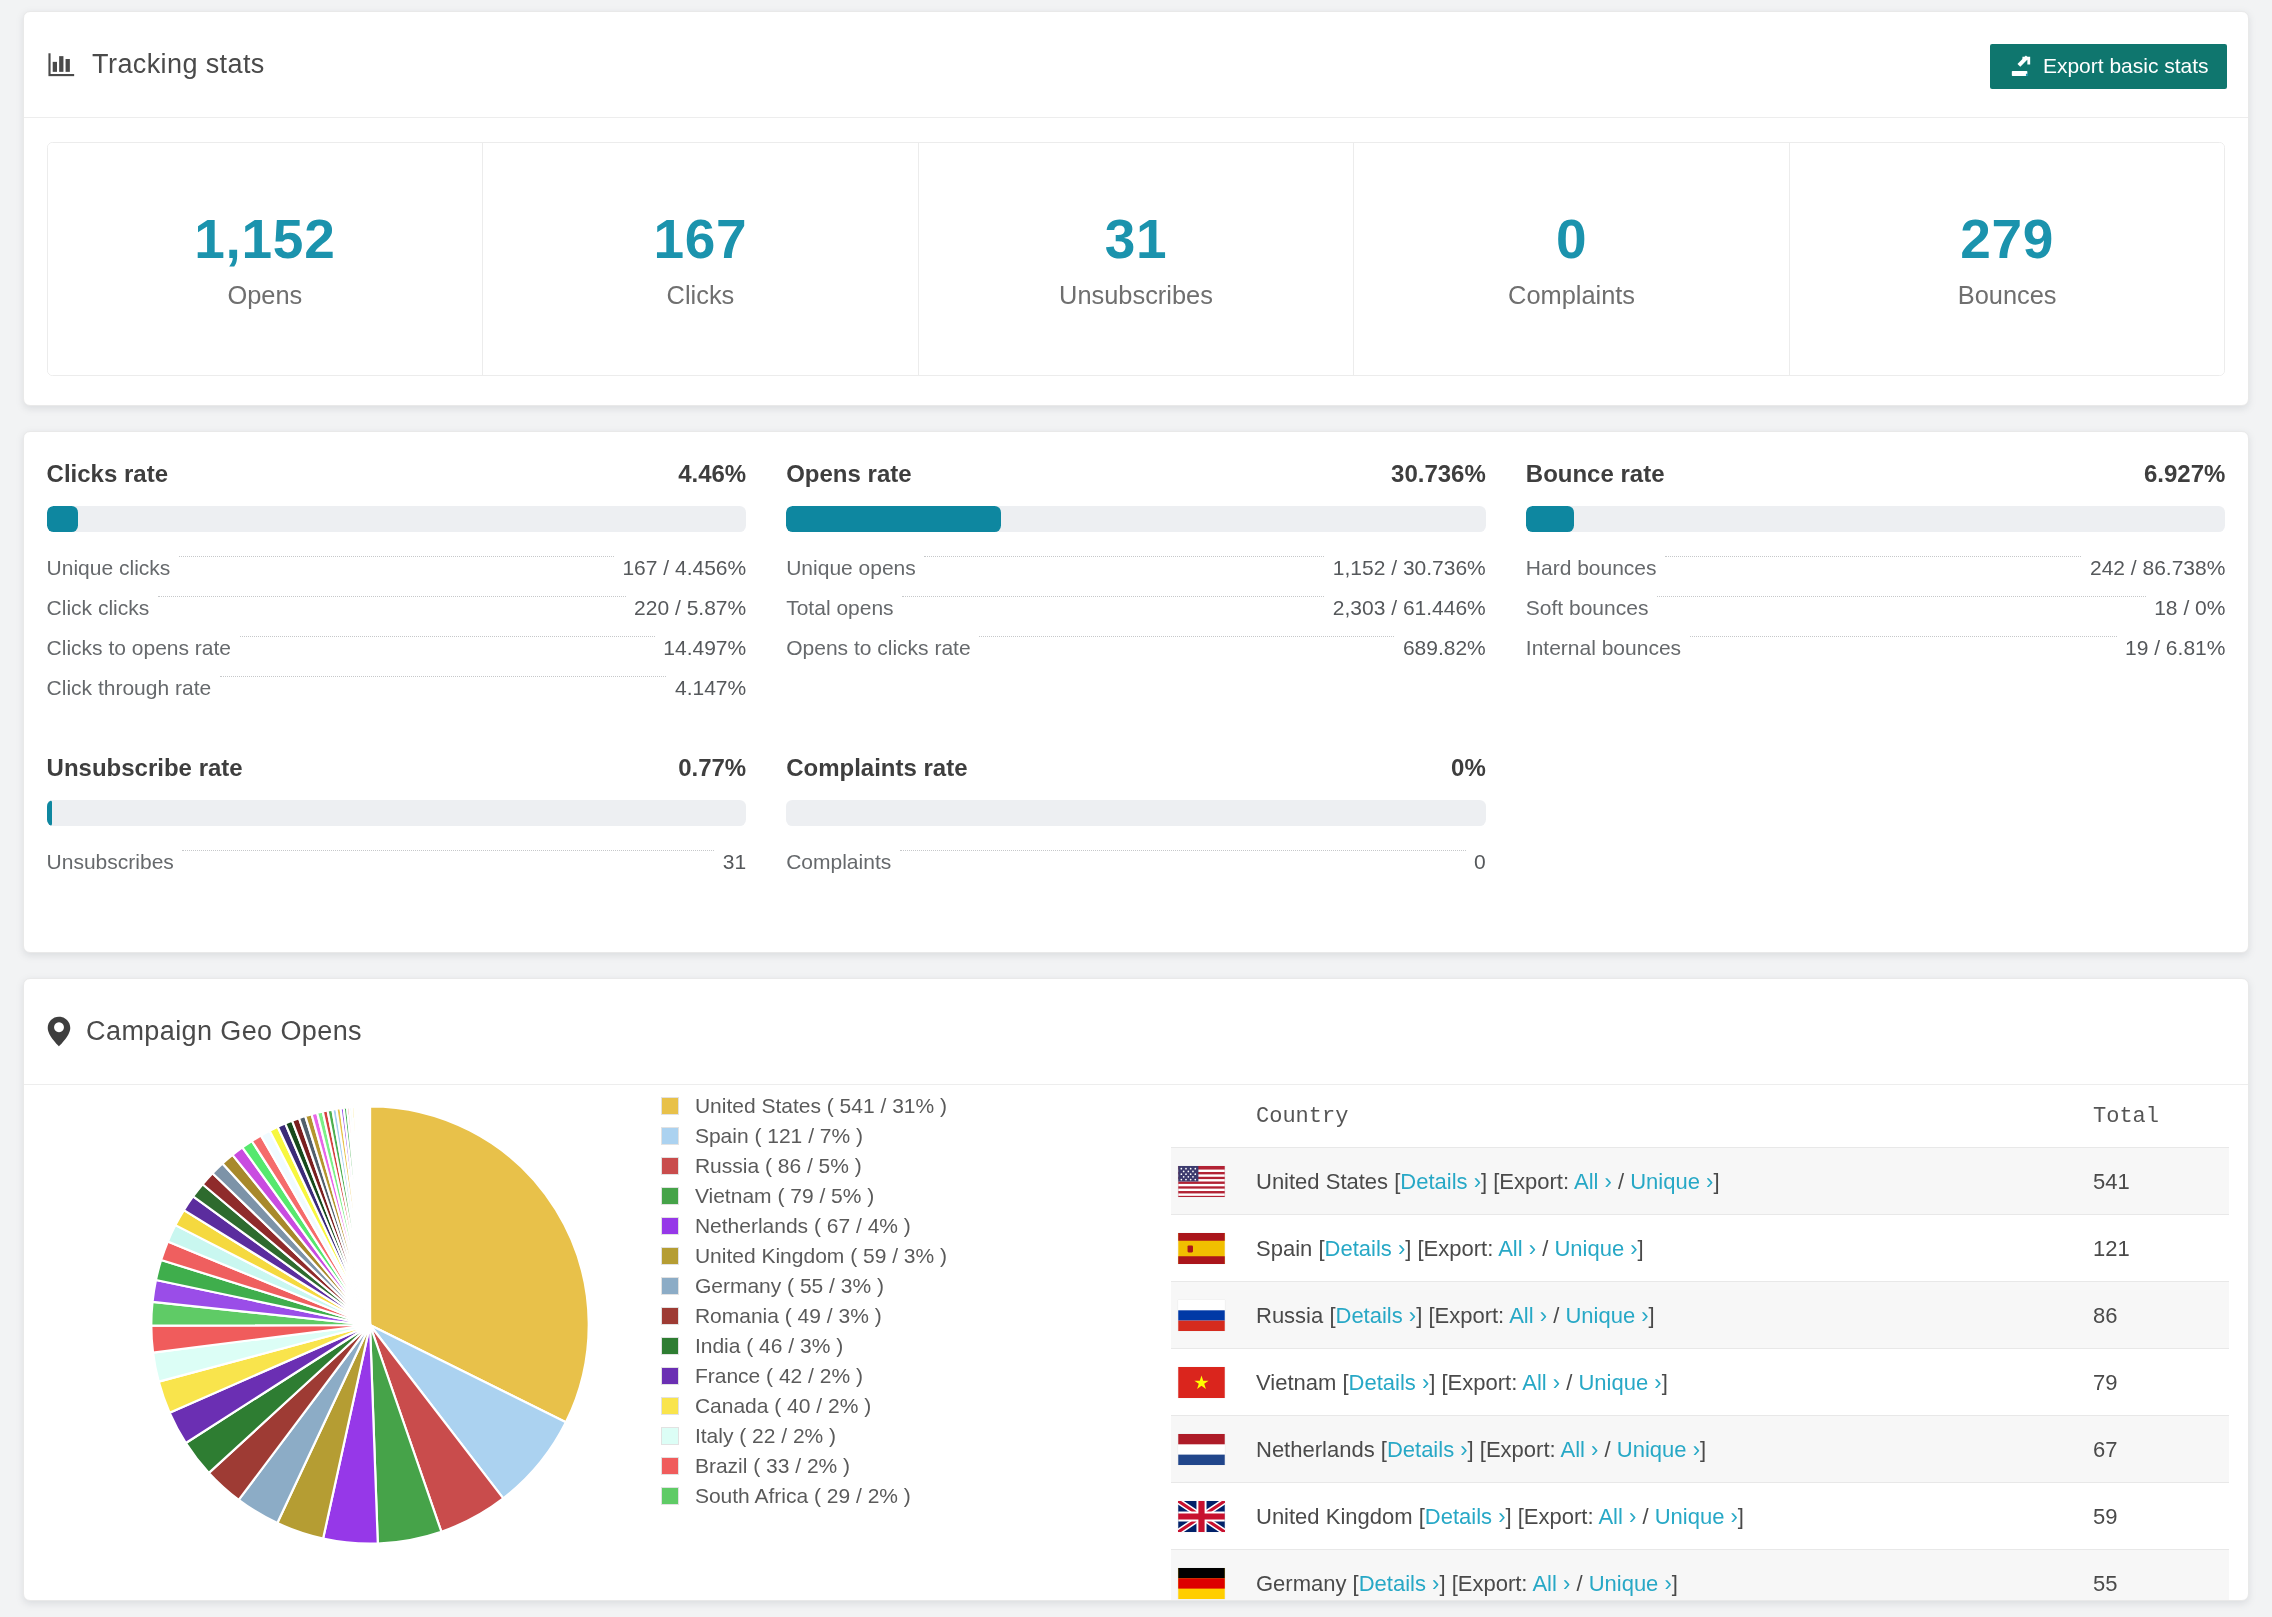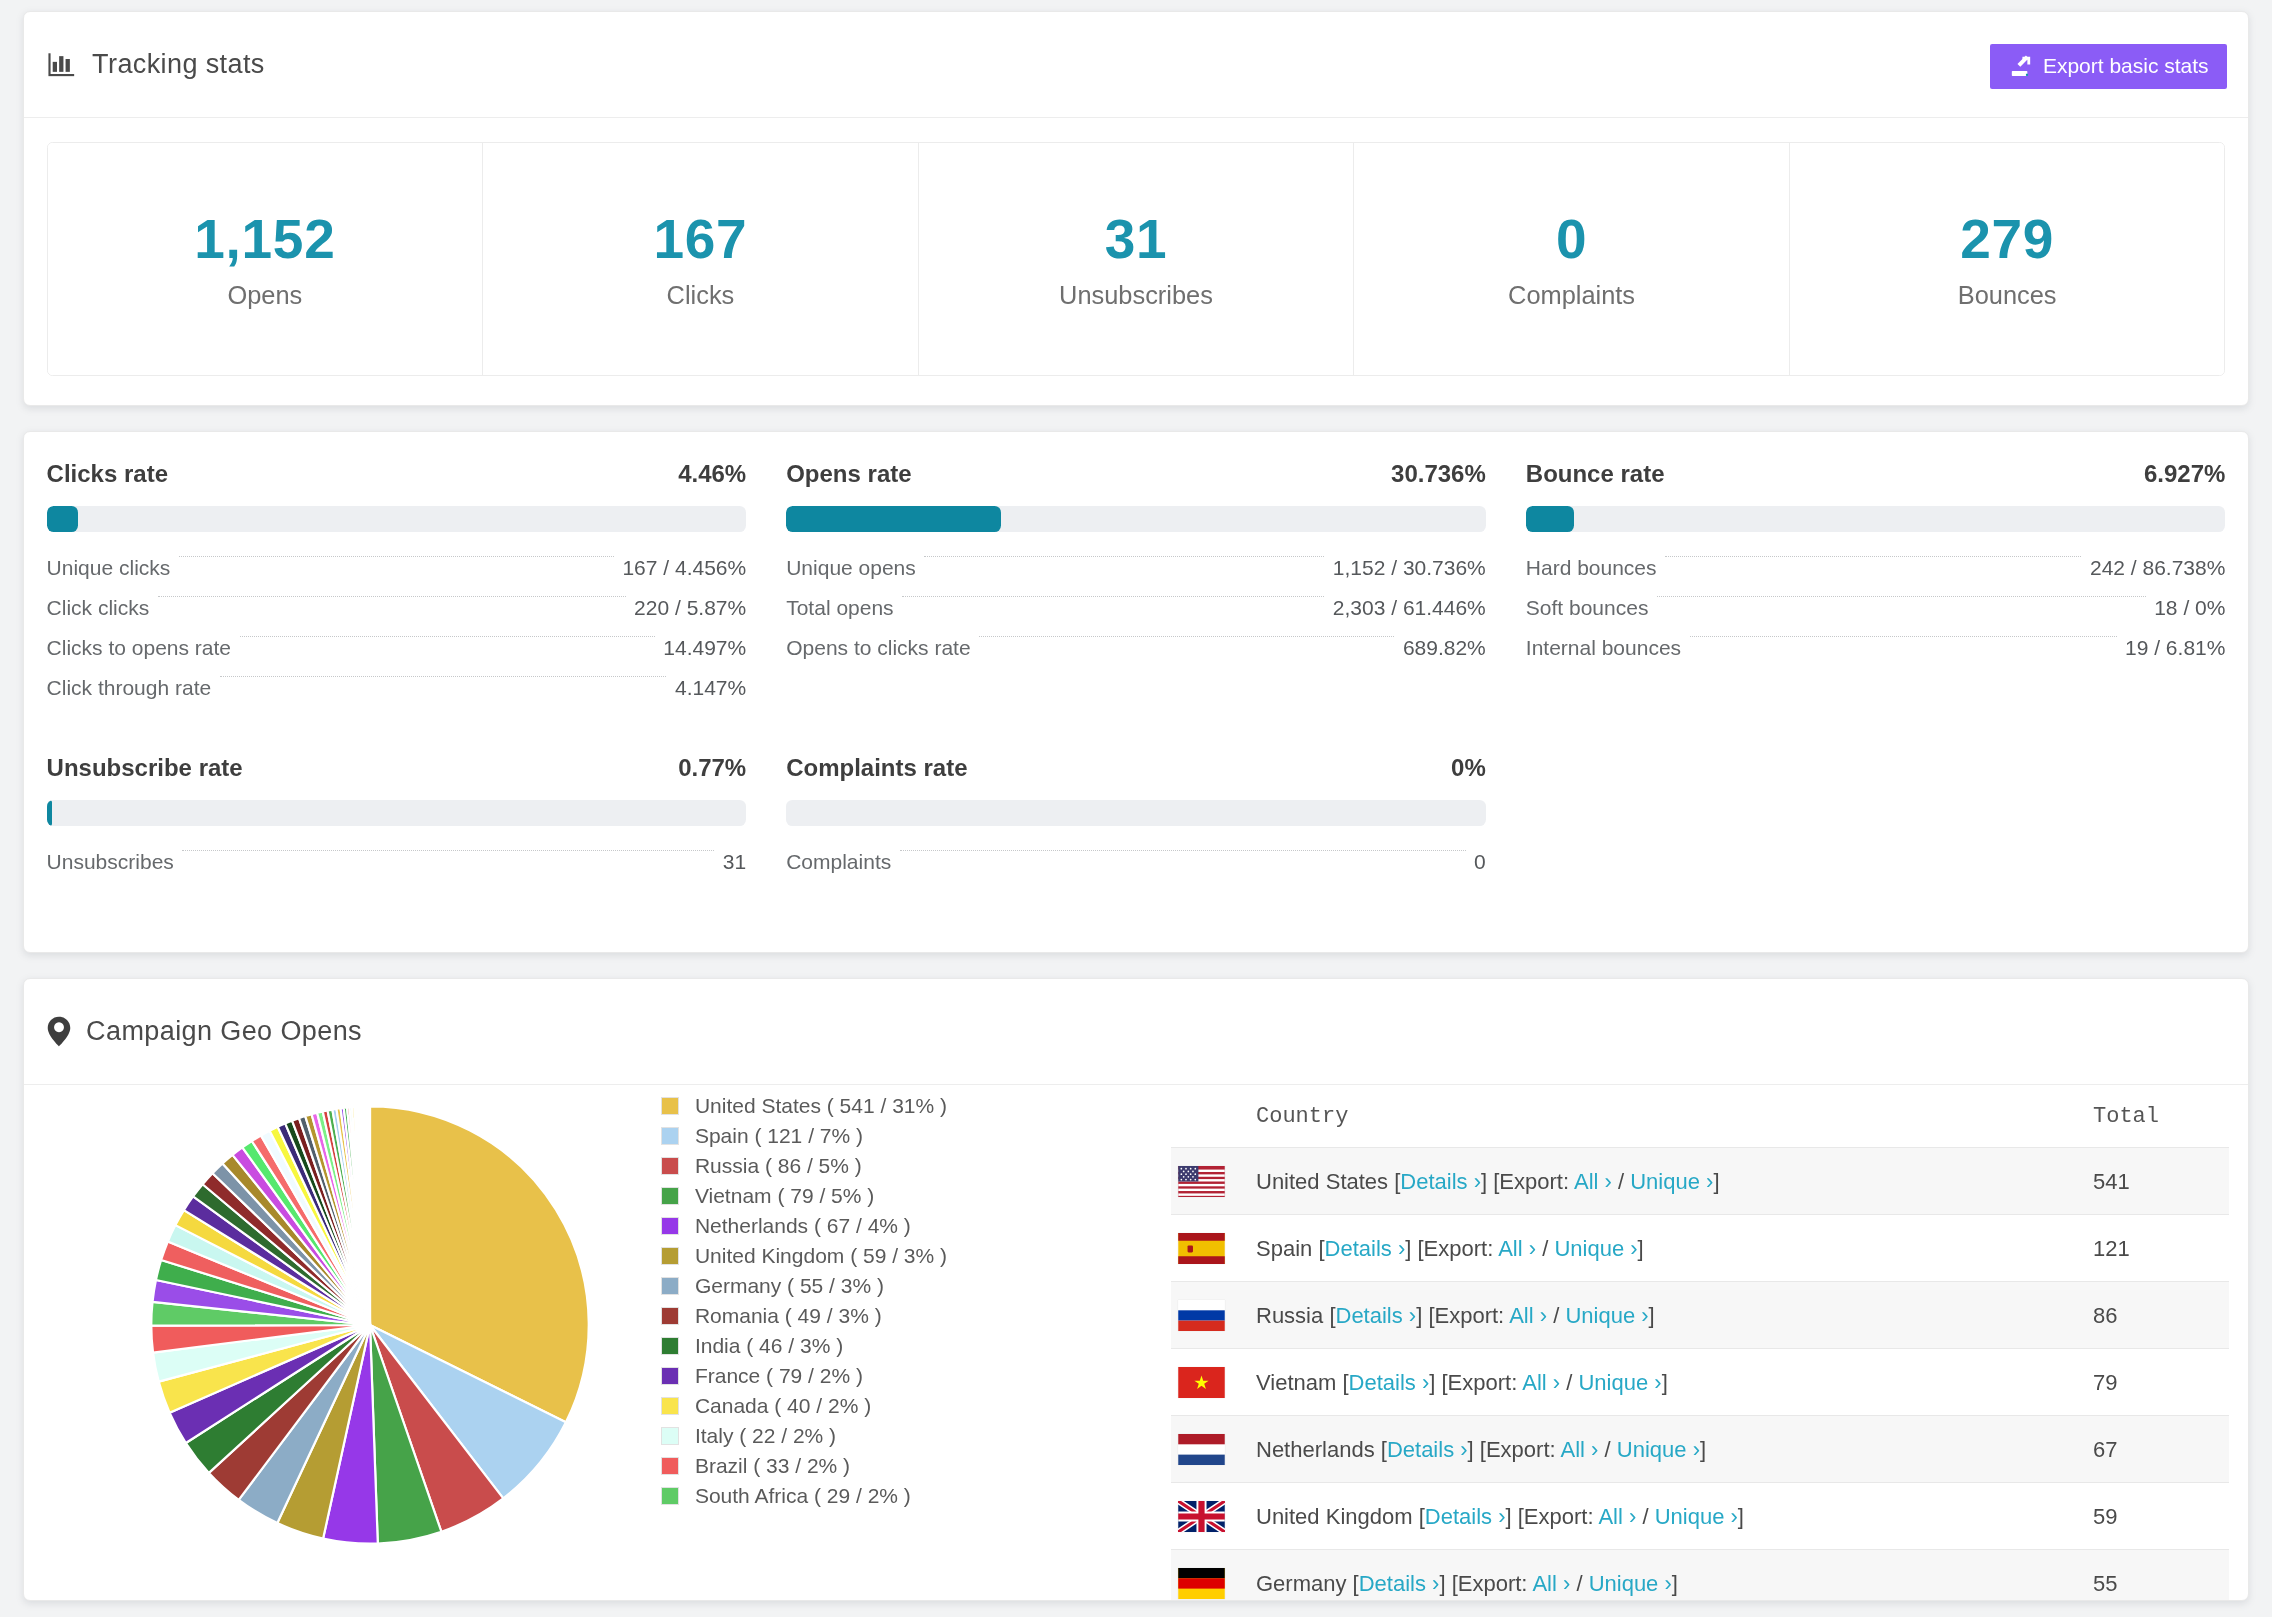--- a/index.html
+++ b/index.html
@@ -8,21 +8,21 @@
   #card-tracking { top:10.6px; height:395px; }
   #card-rates { top:431px; height:522px; }
   #card-geo { top:978px; height:623px; overflow:hidden; }
 
   
   .panel-head { display:flex; align-items:center; height:106px; padding:0 22.6px; border-bottom:1.4px solid #ededed; position:relative; }
   .panel-title { font-size:27px; color:#4a4a4a; letter-spacing:0.4px; }
   .head-icon { margin-right:15.5px; display:inline-flex; }
 
   
-  .export-btn { position:absolute; right:21px; top:32px; background:#8b5cf6; color:#fff; border:none; font-size:21px; font-family:inherit; padding:0 18.4px; height:45px; display:flex; align-items:center; gap:10px; border-radius:2.1px; cursor:pointer; }
+  .export-btn { position:absolute; right:21px; top:32px; background:#0f766e; color:#fff; border:none; font-size:21px; font-family:inherit; padding:0 18.4px; height:45px; display:flex; align-items:center; gap:10px; border-radius:2.1px; cursor:pointer; }
 
   
   .stats-row { display:flex; margin:24px 22.6px 0 22.6px; height:234px; border:0.7px solid #ececec; border-radius:5.6px; overflow:hidden; }
   .stat-cell { flex:1; display:flex; flex-direction:column; align-items:center; justify-content:center; border-right:0.7px solid #ececec; background:#fff; }
   .stat-cell:last-child { border-right:none; }
   .stat-value { font-size:55px; font-weight:bold; color:#1b93ad; letter-spacing:0.7px; }
   .stat-label { font-size:25.4px; color:#6f6f6f; margin-top:10px; }
 
   
   .rates-grid { display:grid; grid-template-columns:repeat(3,1fr); column-gap:40px; row-gap:38px; padding:28px 22.6px; }
@@ -342,21 +342,21 @@
     <li>
         <span class="swatch" style="background: rgb(158, 59, 52);"></span>
         <span>Romania ( 49 / 3% )</span>
       </li>
     <li>
         <span class="swatch" style="background: rgb(46, 125, 50);"></span>
         <span>India ( 46 / 3% )</span>
       </li>
     <li>
         <span class="swatch" style="background: rgb(107, 47, 179);"></span>
-        <span>France ( 79 / 2% )</span>
+        <span>France ( 42 / 2% )</span>
       </li>
     <li>
         <span class="swatch" style="background: rgb(249, 228, 76);"></span>
         <span>Canada ( 40 / 2% )</span>
       </li>
     <li>
         <span class="swatch" style="background: rgb(220, 254, 246);"></span>
         <span>Italy ( 22 / 2% )</span>
       </li>
     <li>

